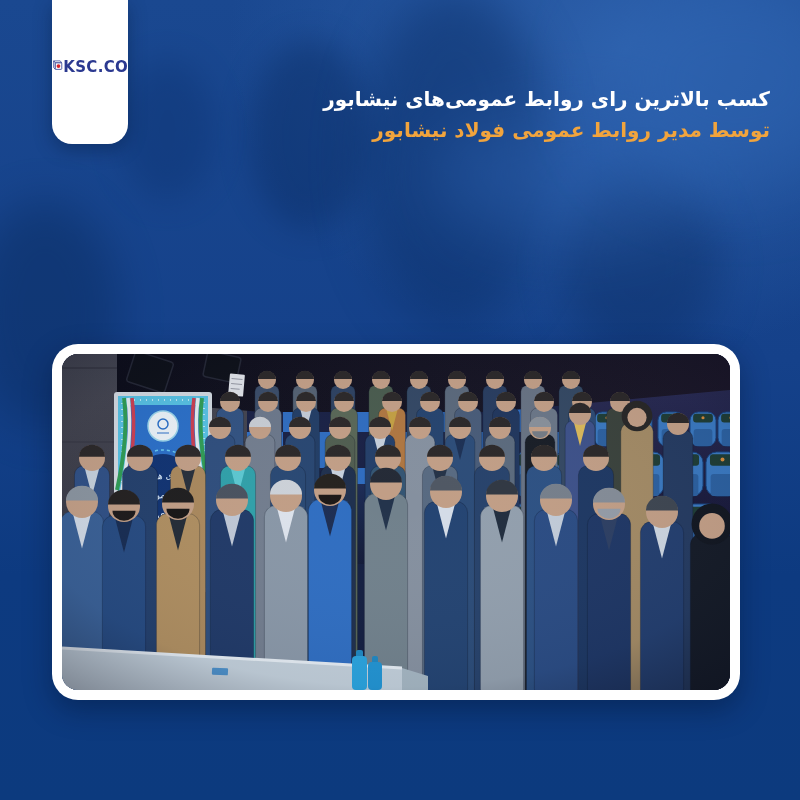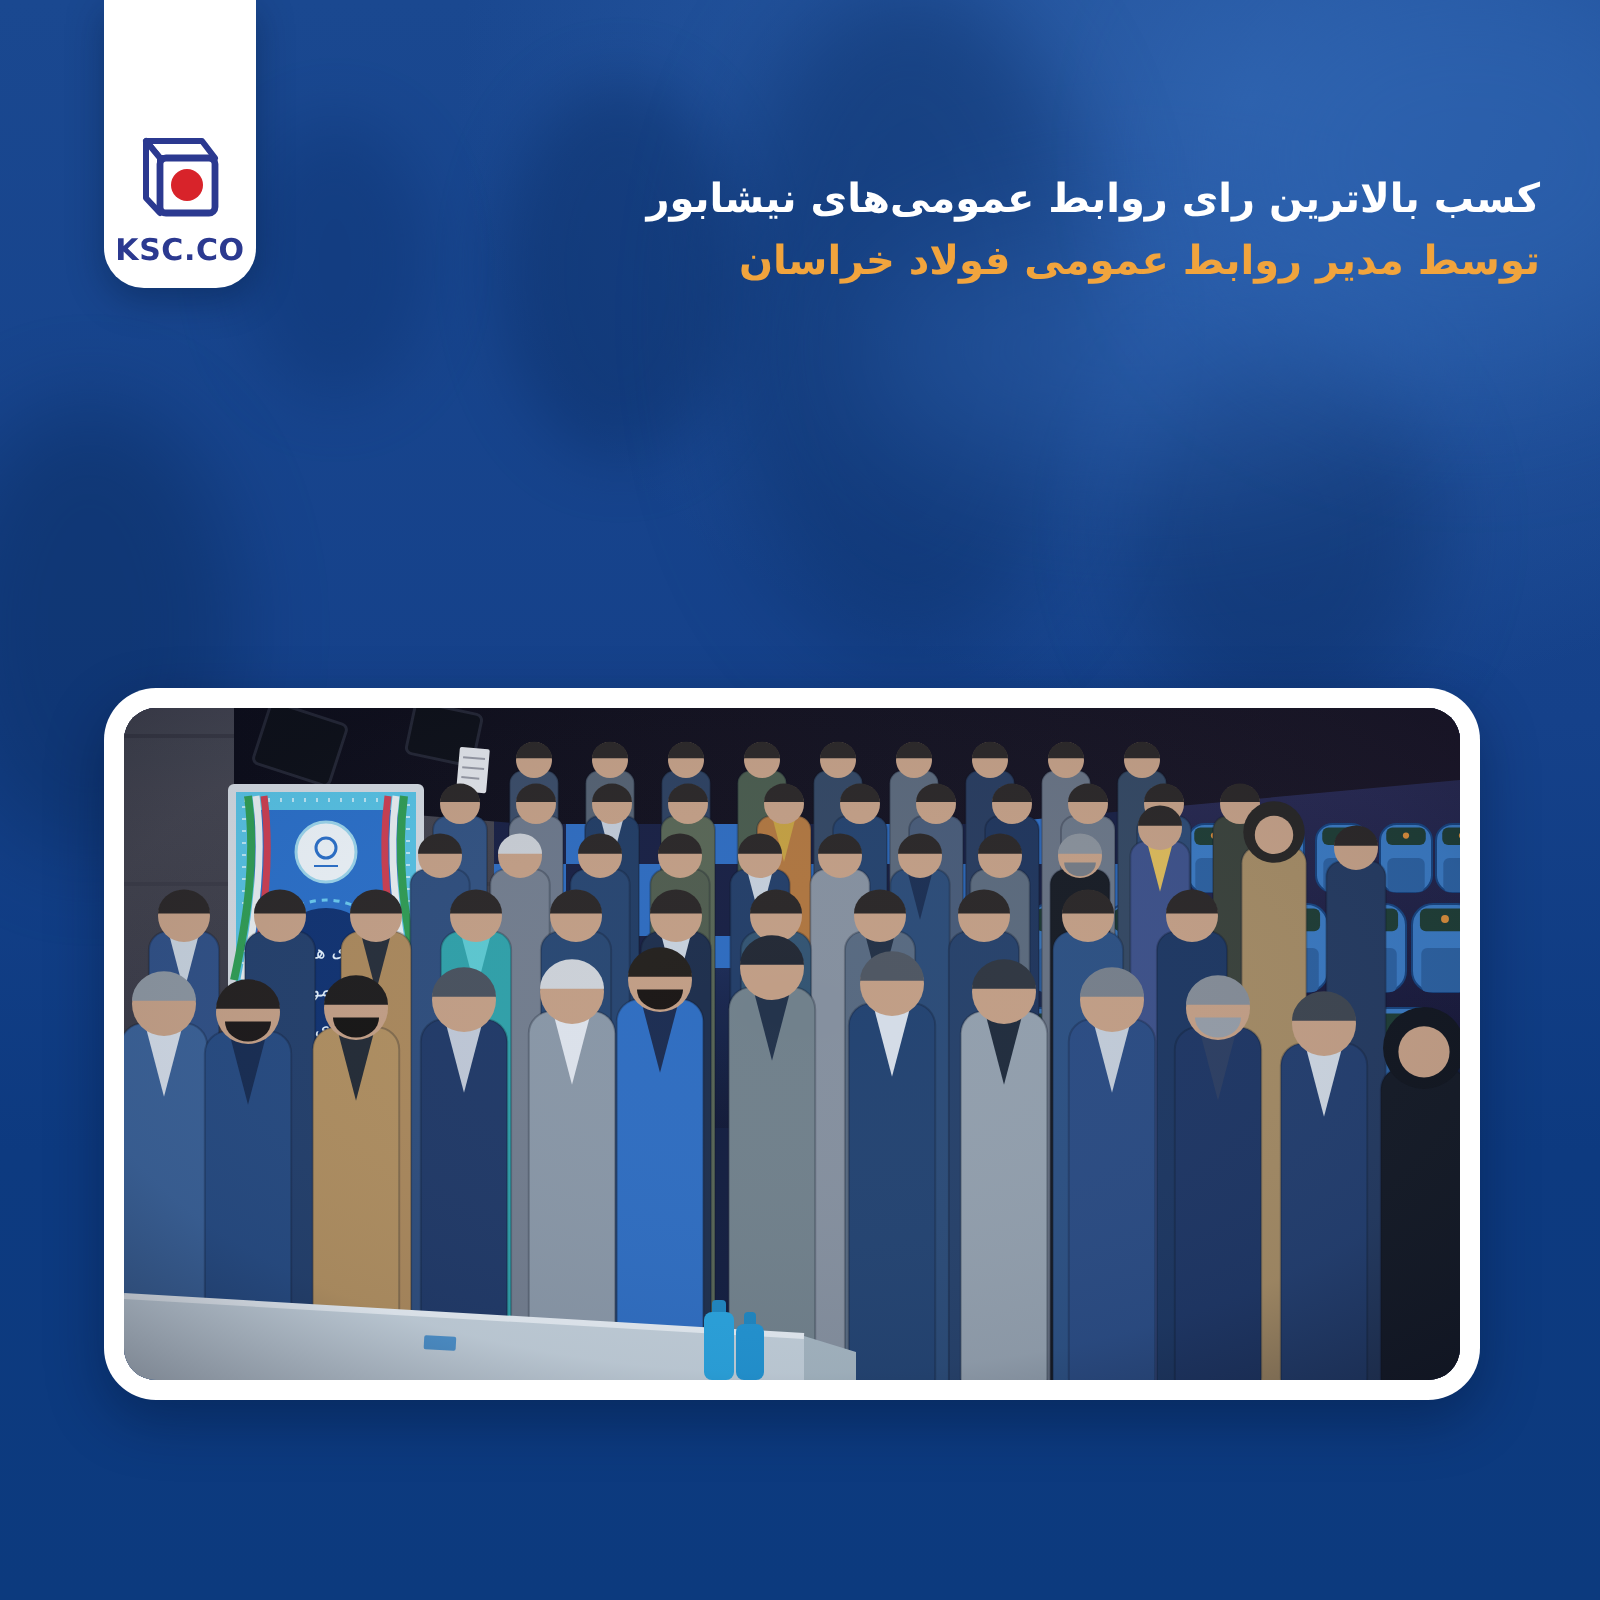--- a/index.html
+++ b/index.html
@@ -12,21 +12,21 @@
   .b1{left:250px;top:40px;width:120px;height:190px;background:#0a2c63;filter:blur(16px);opacity:.45;}
   .b2{left:360px;top:-10px;width:190px;height:340px;background:#0b2f68;filter:blur(24px);opacity:.5;}
   .b3{left:560px;top:170px;width:160px;height:190px;background:#0a2a5e;filter:blur(22px);opacity:.4;}
   .b4{left:-30px;top:200px;width:150px;height:230px;background:#092a5c;filter:blur(22px);opacity:.45;}
   .b5{left:120px;top:60px;width:95px;height:140px;background:#0c3270;filter:blur(16px);opacity:.4;}
   .b6{left:430px;top:110px;width:280px;height:130px;background:#2e63b2;filter:blur(34px);opacity:.45;}
   .b7{left:600px;top:-30px;width:270px;height:220px;background:#2f66b4;filter:blur(36px);opacity:.5;}
 
   .logo-card{position:absolute;left:52px;top:0;width:76px;height:134px;background:#ffffff;
     border-radius:0 0 20px 20px;box-shadow:0 6px 18px rgba(4,20,50,.35);
-    display:flex;flex-direction:column;align-items:center;justify-content:flex-end;padding-bottom:10px;}
+    display:flex;flex-direction:row;align-items:center;justify-content:flex-end;padding-bottom:10px;}
   .logo-card svg{display:block;margin-bottom:4px;}
   .logo-text{color:#2b3990;font-weight:bold;font-size:15px;letter-spacing:.3px;}
 
   .kicker{position:absolute;right:30px;top:86px;direction:rtl;}
   .kicker-l1{color:#ffffff;font-size:20px;font-weight:bold;line-height:26px;}
   .kicker-l2{color:#f1a43d;font-size:20px;font-weight:bold;line-height:26px;margin-top:5px;}
 
   .headline{position:absolute;right:42px;top:164px;text-align:right;direction:rtl;
     color:#ffffff;font-size:45px;font-weight:bold;line-height:61px;
     text-shadow:0 1px 2px rgba(6,20,50,.25);}
@@ -52,21 +52,21 @@
       <path d="M14,15 L7,6.5 L35,6.5 L41.5,15 Z" fill="#ffffff" stroke="#2b3990" stroke-width="3" stroke-linejoin="round"></path>
       <path d="M14,15 L7,6.5 L7,35 L14,42.5 Z" fill="#ffffff" stroke="#2b3990" stroke-width="3" stroke-linejoin="round"></path>
       <rect x="14" y="15" width="27.5" height="27.5" rx="3" fill="#ffffff" stroke="#2b3990" stroke-width="3.4"></rect>
       <circle cx="27.5" cy="28.5" r="8" fill="#d8232a"></circle>
     </svg>
     <div class="logo-text">KSC.CO</div>
   </div>
 
   <div class="kicker">
     <div class="kicker-l1">کسب بالاترین رای روابط عمومی‌های نیشابور</div>
-    <div class="kicker-l2">توسط مدیر روابط عمومی فولاد خراسان</div>
+    <div class="kicker-l2">توسط مدیر روابط عمومی فولاد نیشابور</div>
   </div>
 
 
   <div class="photo-frame">
     <div class="photo-inner">
       <svg id="scene" width="668" height="336" viewBox="0 0 668 336">
         <defs>
           <pattern id="check" width="72" height="72" patternUnits="userSpaceOnUse" patternTransform="translate(185,6)">
             <rect x="0" y="0" width="36" height="36" fill="#2e6cc0"></rect>
             <rect x="36" y="0" width="36" height="36" fill="#171c3e"></rect>

